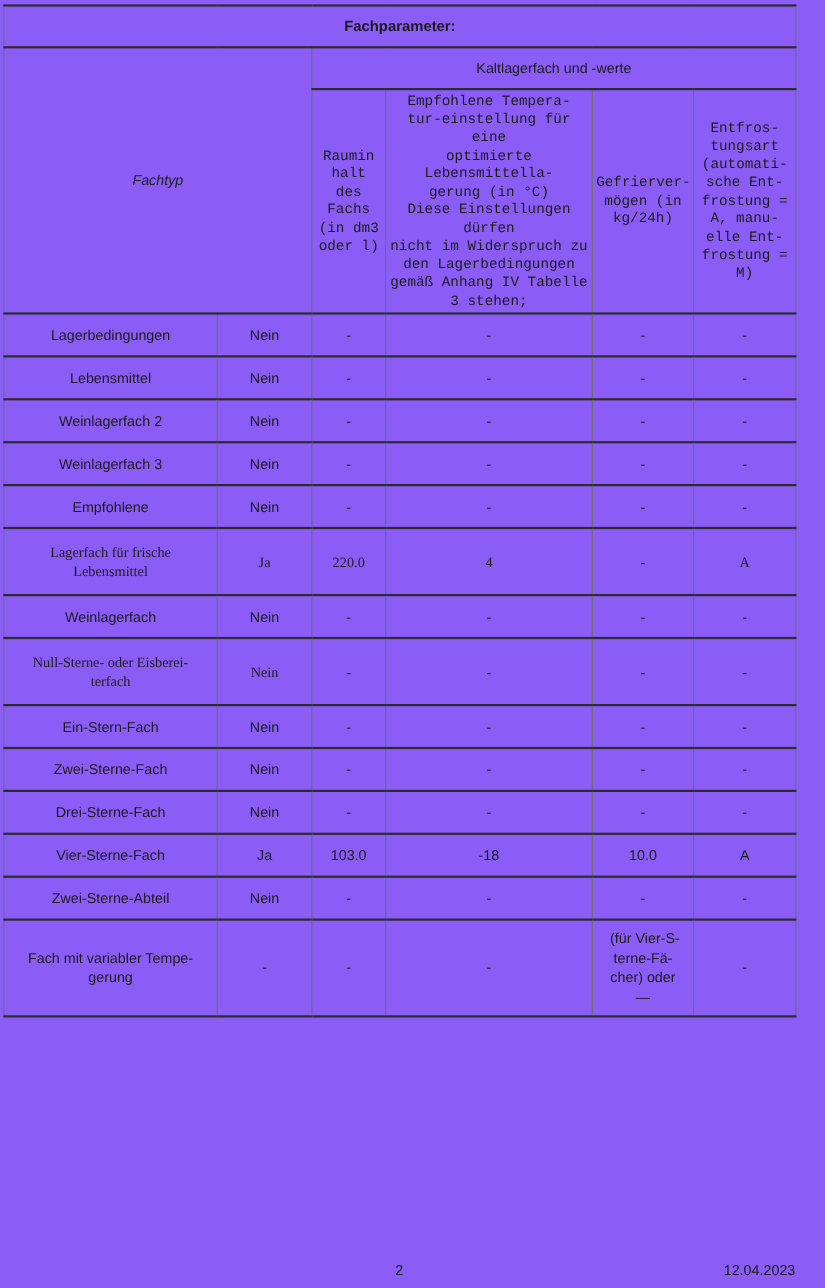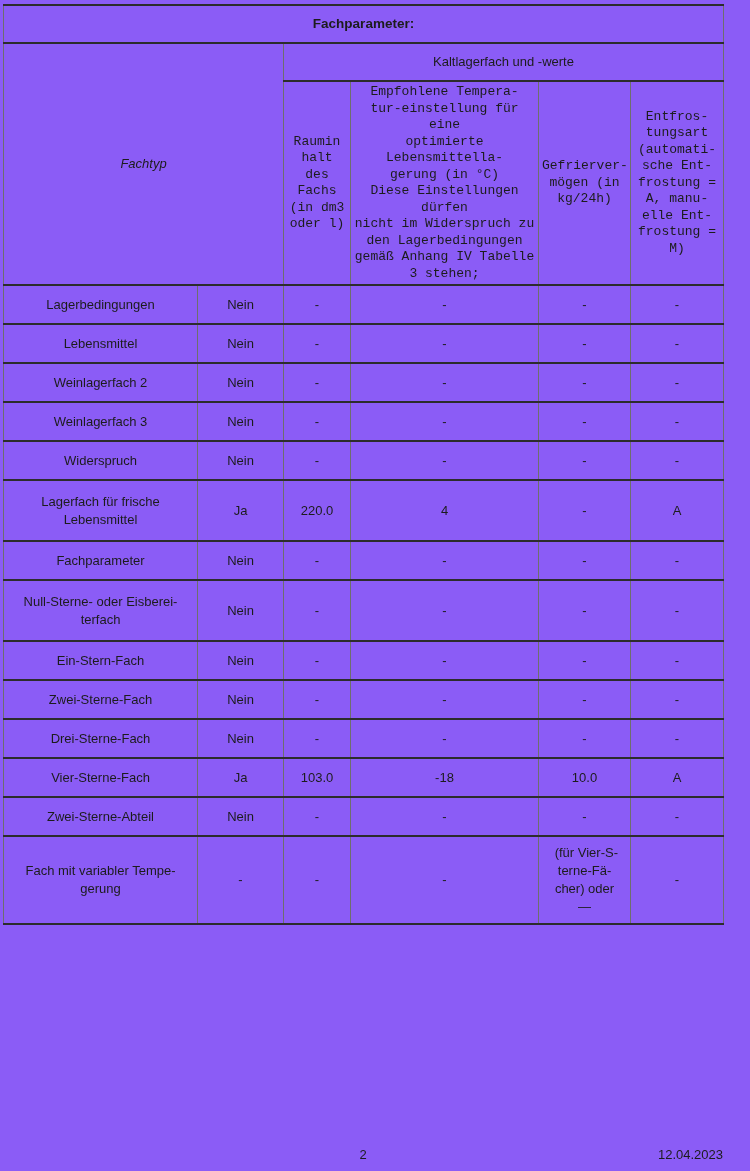--- a/index.html
+++ b/index.html
@@ -65,21 +65,21 @@
   }
   td.cell-left {
     text-align: left;
     padding-left: 5px;
     padding-right: 2px;
   }
   tr.rh-title  { height: 38px; }
   tr.rh-group  { height: 38px; }
   tr.rh-head   { height: 169px; }
   tr.rh39 { height: 39px; }
-  tr.rh55 { height: 61px; }
+  tr.rh55 { height: 61px; font-family: Liberation Serif, serif; }
   tr.rh88 { height: 88px; }
   .footer {
     position: absolute;
     left: 3px;
     top: 1147px;
     width: 720px;
     height: 18px;
     font-size: 13px;
   }
   .footer .page-num {
@@ -171,38 +171,38 @@
       </tr>
       <tr class="rh39">
         <td class="name-cell">Weinlagerfach 3</td>
         <td>Nein</td>
         <td>-</td>
         <td>-</td>
         <td>-</td>
         <td>-</td>
       </tr>
       <tr class="rh39">
-        <td class="name-cell">Widerspruch</td>
+        <td class="name-cell">Empfohlene</td>
         <td>Nein</td>
         <td>-</td>
         <td>-</td>
         <td>-</td>
         <td>-</td>
       </tr>
       <tr class="rh55">
         <td class="name-cell">Lagerfach für frische
 Lebensmittel</td>
         <td>Ja</td>
         <td>220.0</td>
         <td>4</td>
         <td>-</td>
         <td>A</td>
       </tr>
       <tr class="rh39">
-        <td class="name-cell">Fachparameter</td>
+        <td class="name-cell">Weinlagerfach</td>
         <td>Nein</td>
         <td>-</td>
         <td>-</td>
         <td>-</td>
         <td>-</td>
       </tr>
       <tr class="rh55">
         <td class="name-cell">Null-Sterne- oder Eisberei-
 terfach</td>
         <td>Nein</td>

